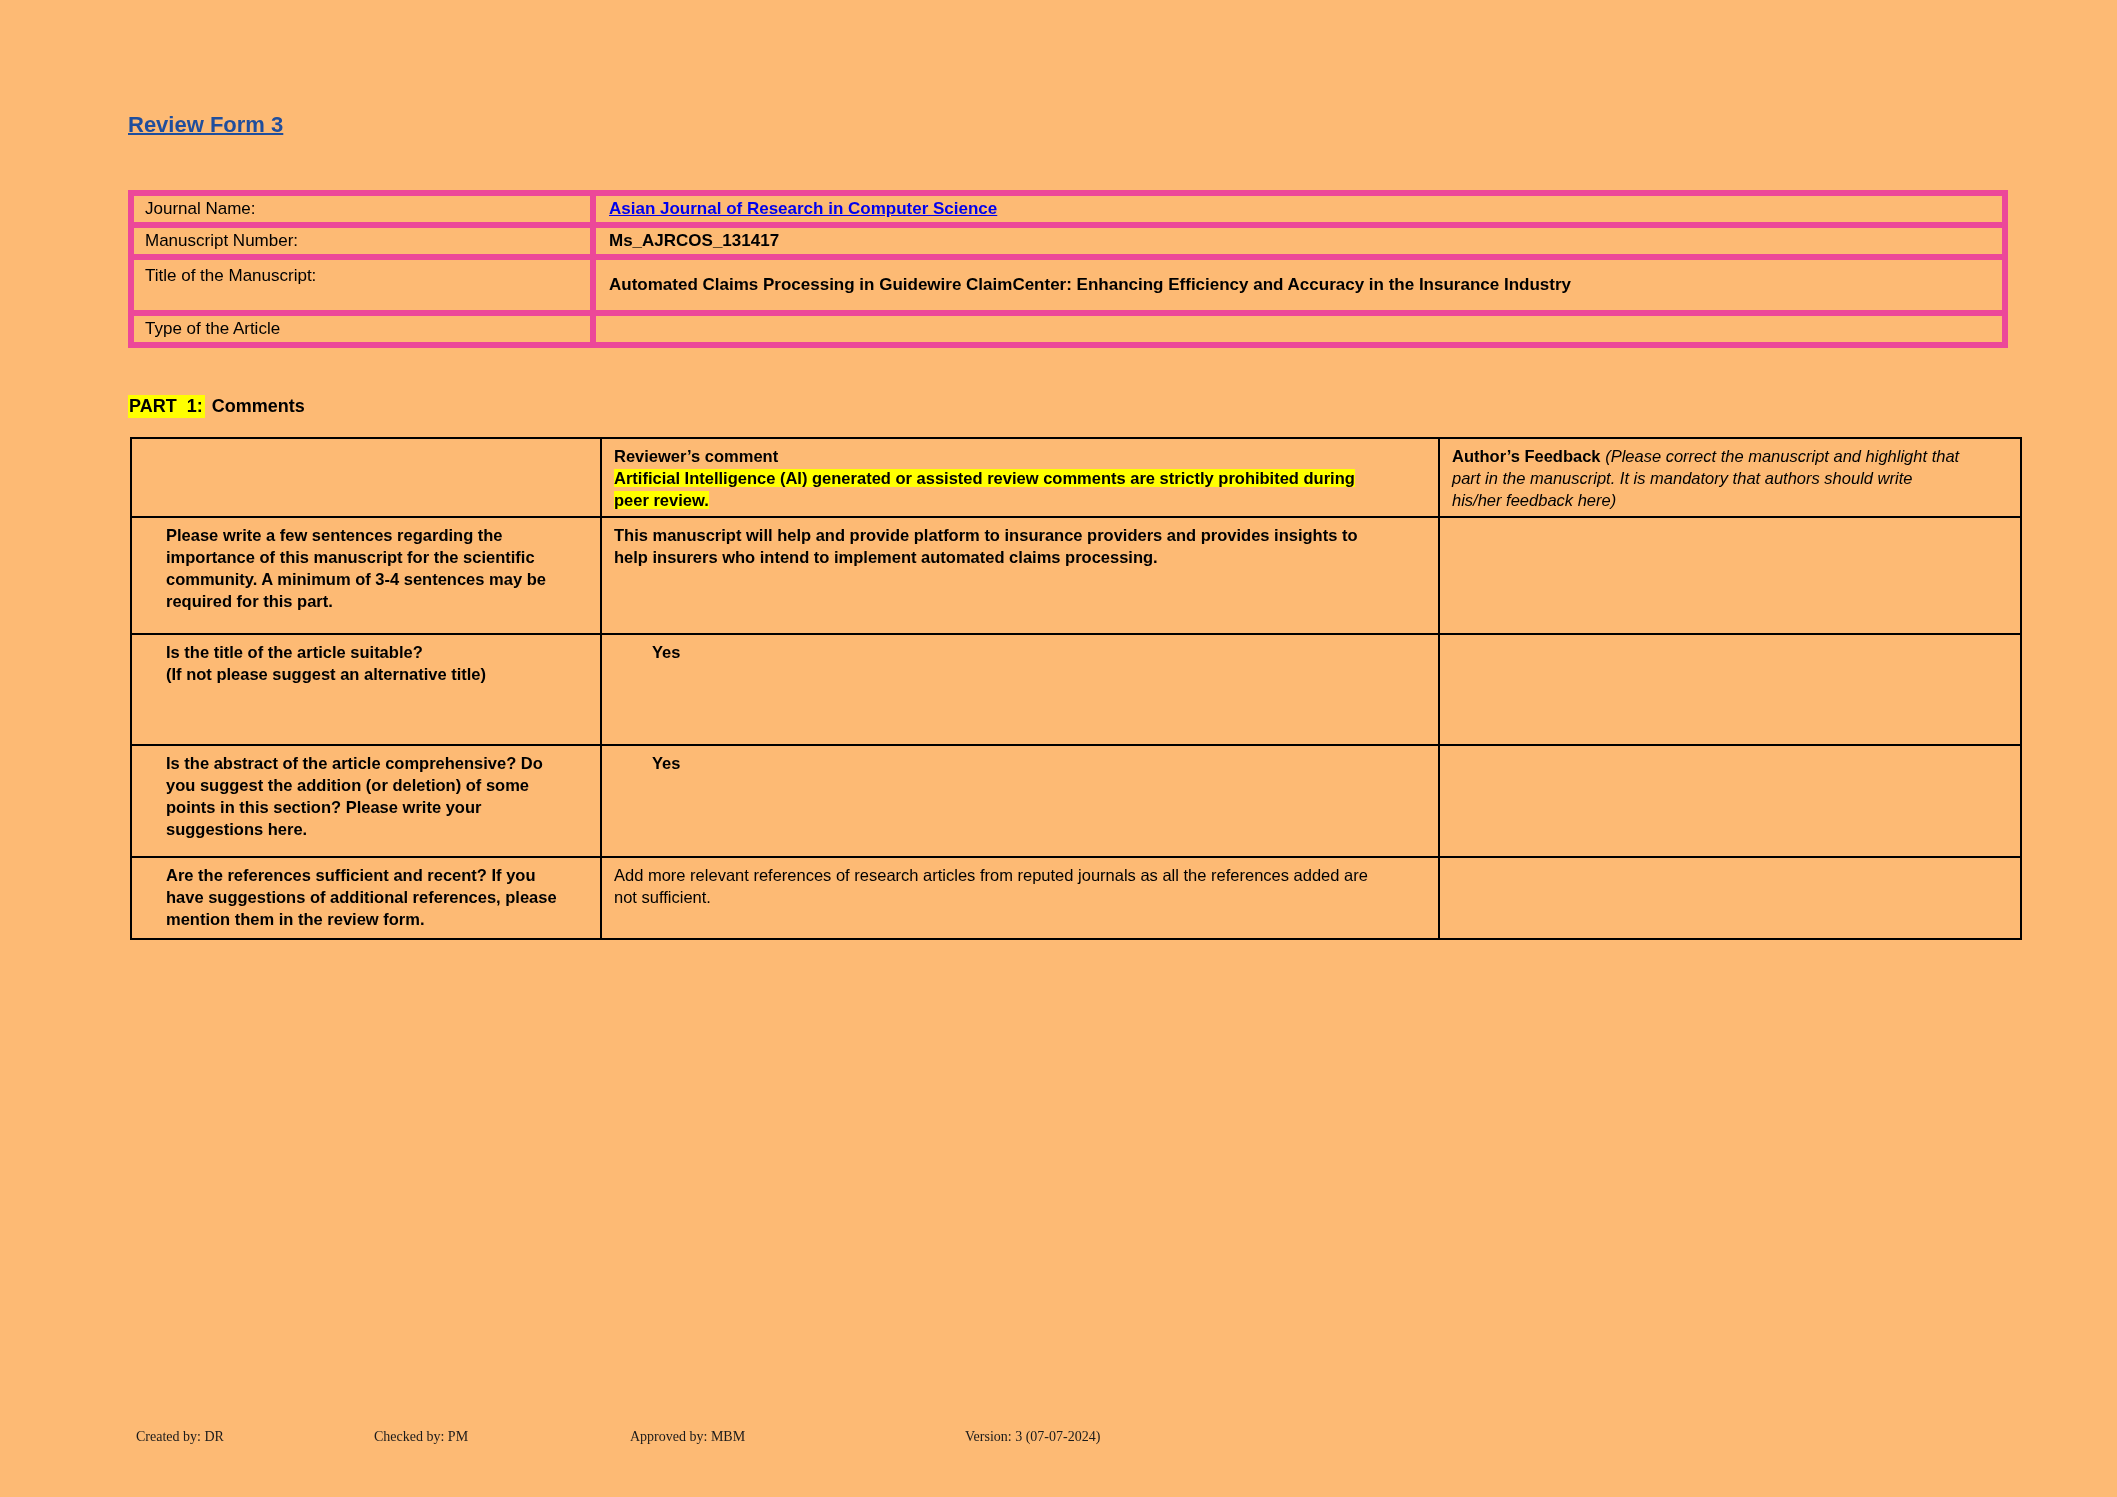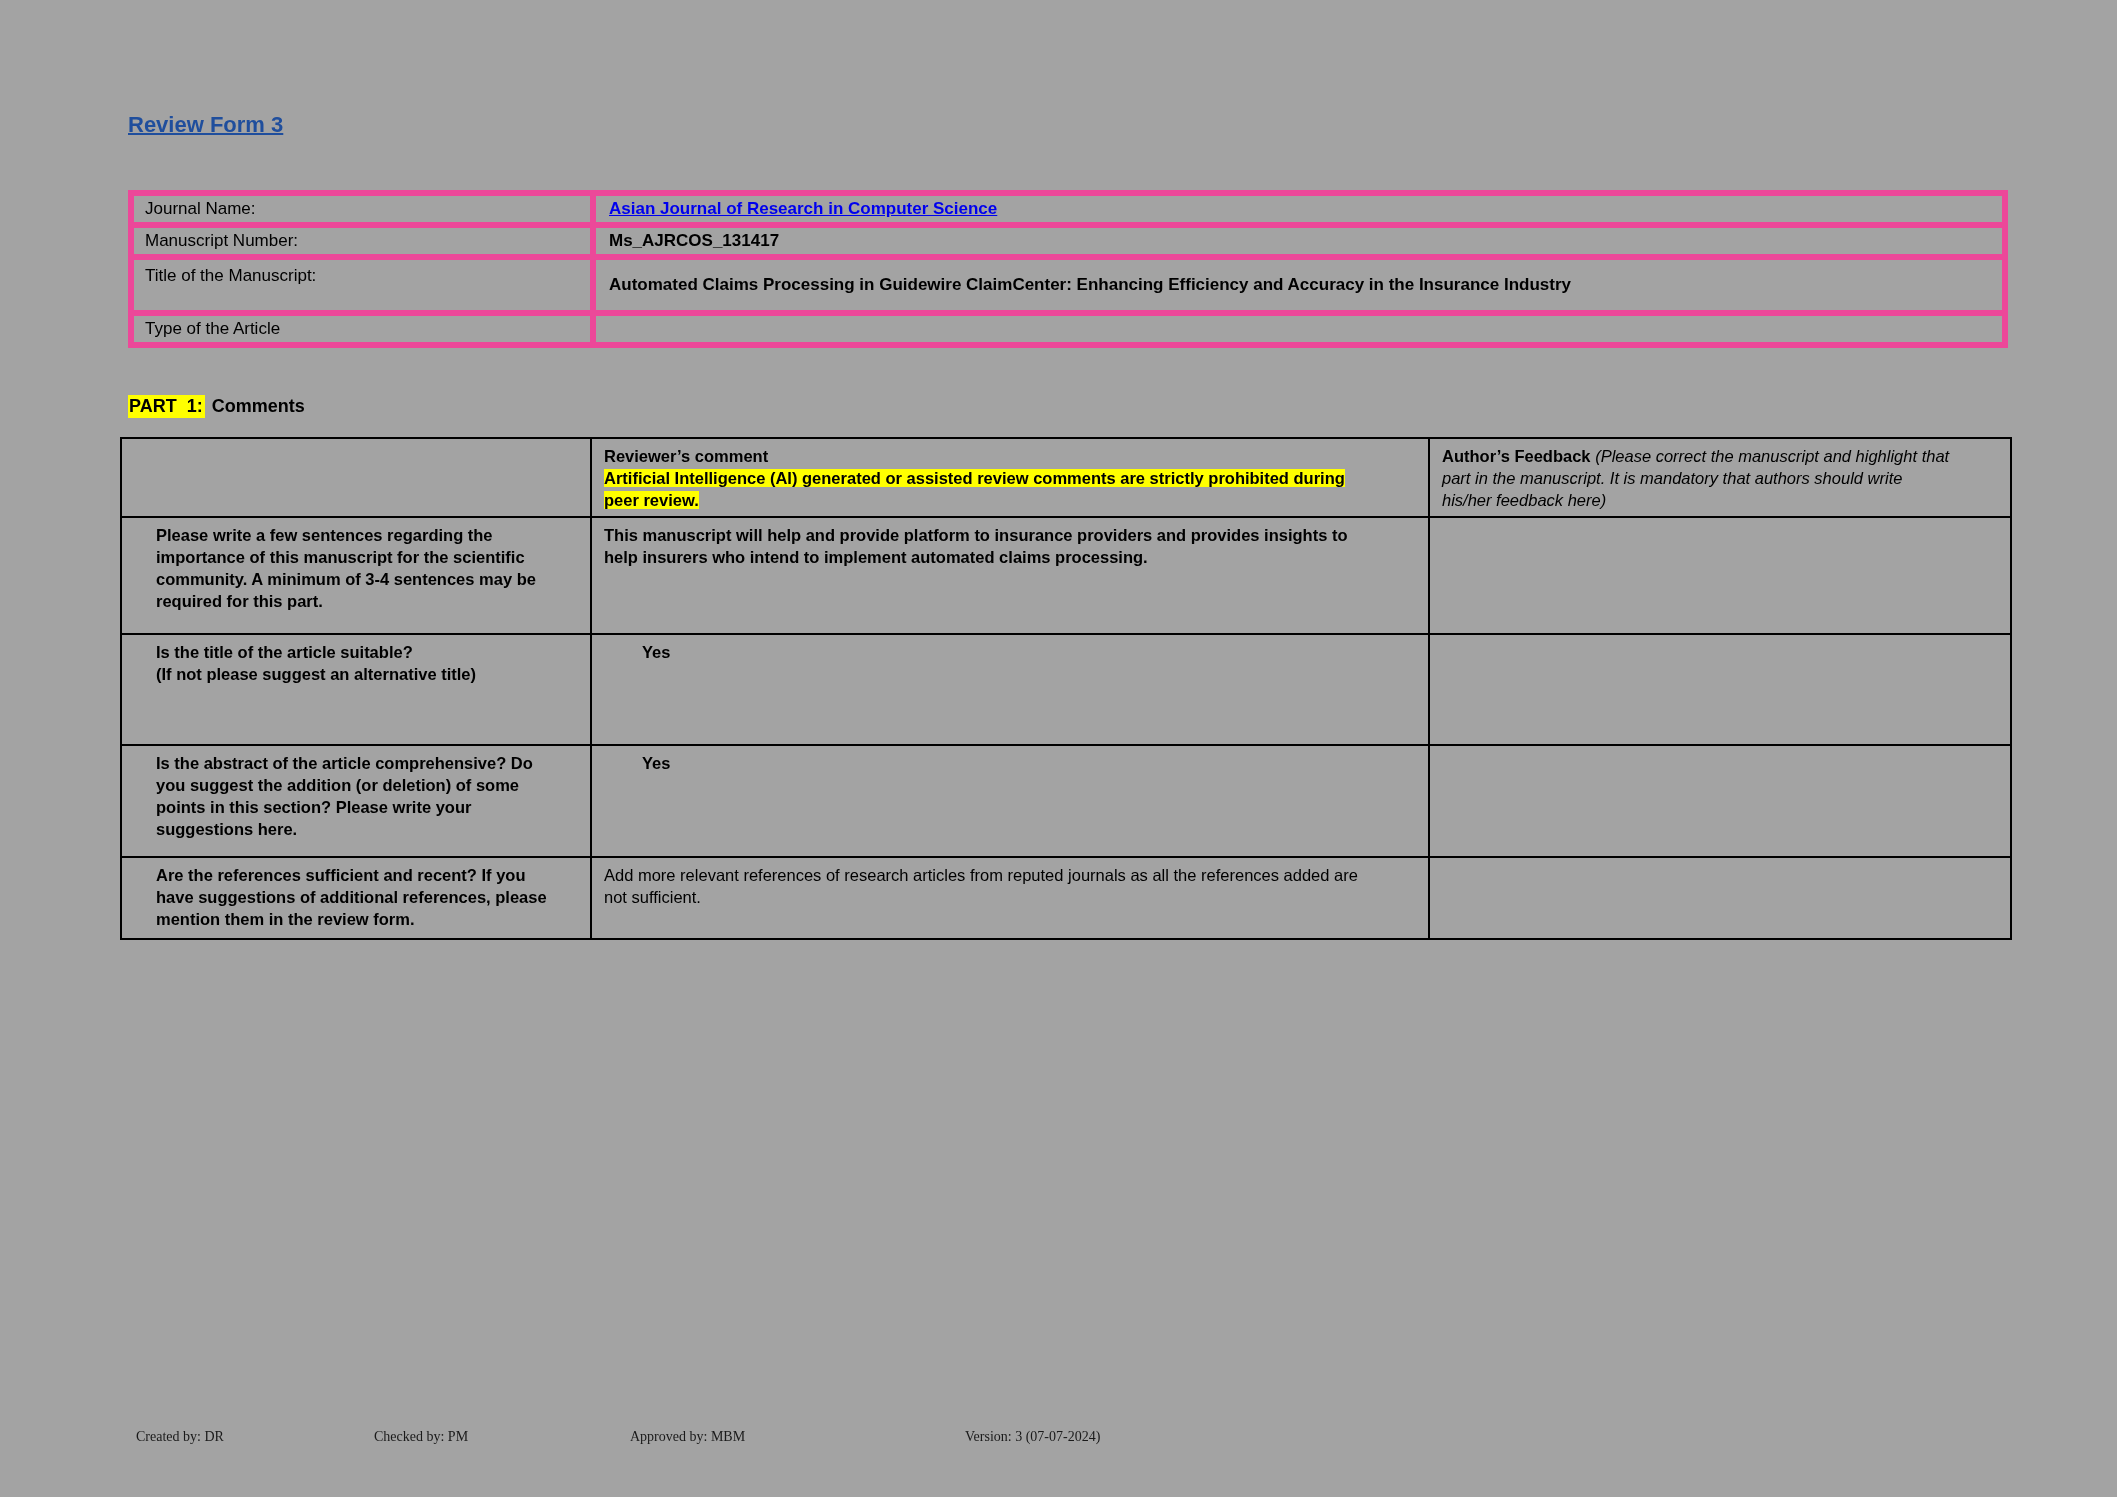--- a/index.html
+++ b/index.html
@@ -6,21 +6,21 @@
     --title-blue:#1f4e9d;
     --link-blue:#0000ee;
     --highlight-yellow:#ffff00;
     --ink:#000000;
   }
   *{margin:0;padding:0;box-sizing:border-box;}
   html,body{background:#ffffff;}
   .page{
     position:relative;
     width:2117px;height:1497px;
-    background:#a3a3a3;
+    background:#fdba74;
     font-family:"Liberation Sans",sans-serif;
     color:var(--ink);
     overflow:hidden;
   }
   
   .doc-title{
     position:absolute;left:128px;top:112px;
     font-size:22px;line-height:26px;font-weight:bold;
     color:var(--title-blue);
     text-decoration:underline;
@@ -53,21 +53,21 @@
     font-size:18px;line-height:23px;font-weight:bold;
   }
   .part1 .hl{
     background:var(--highlight-yellow);
     white-space:pre;
     padding:1px 2px 2px 1px;
   }
   .part1 .rest{margin-left:7px;}
   
   .comments-table{
-    position:absolute;left:120px;top:437px;
+    position:absolute;left:130px;top:437px;
     width:1892px;
     font-size:16.5px;line-height:22px;
   }
   .comments-table td{
     border:2px solid #000;
     vertical-align:top;
     padding:6px 12px 4px 12px;
   }
   .comments-table td.qcell{
     font-weight:bold;

